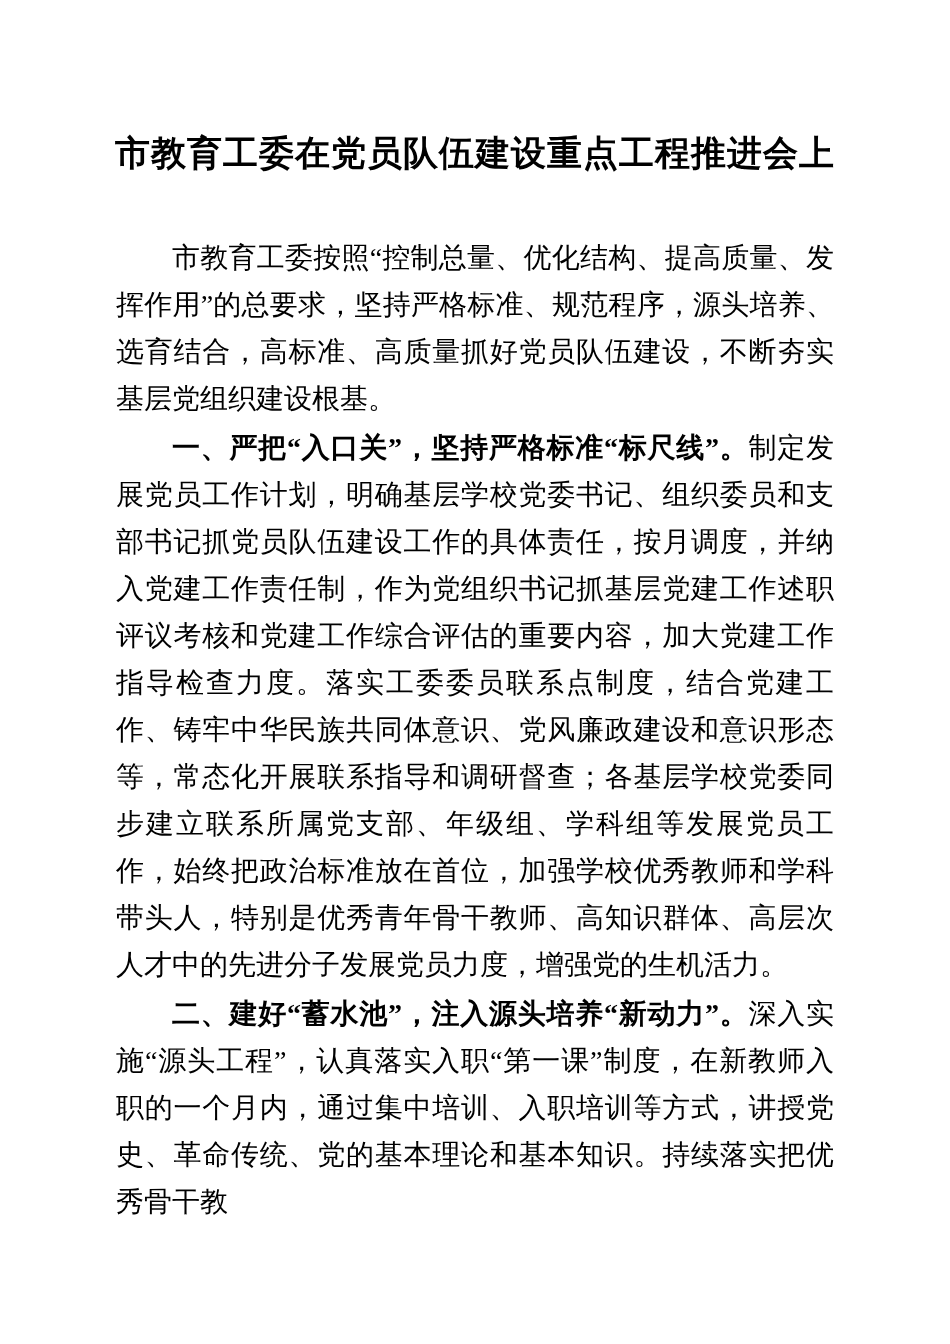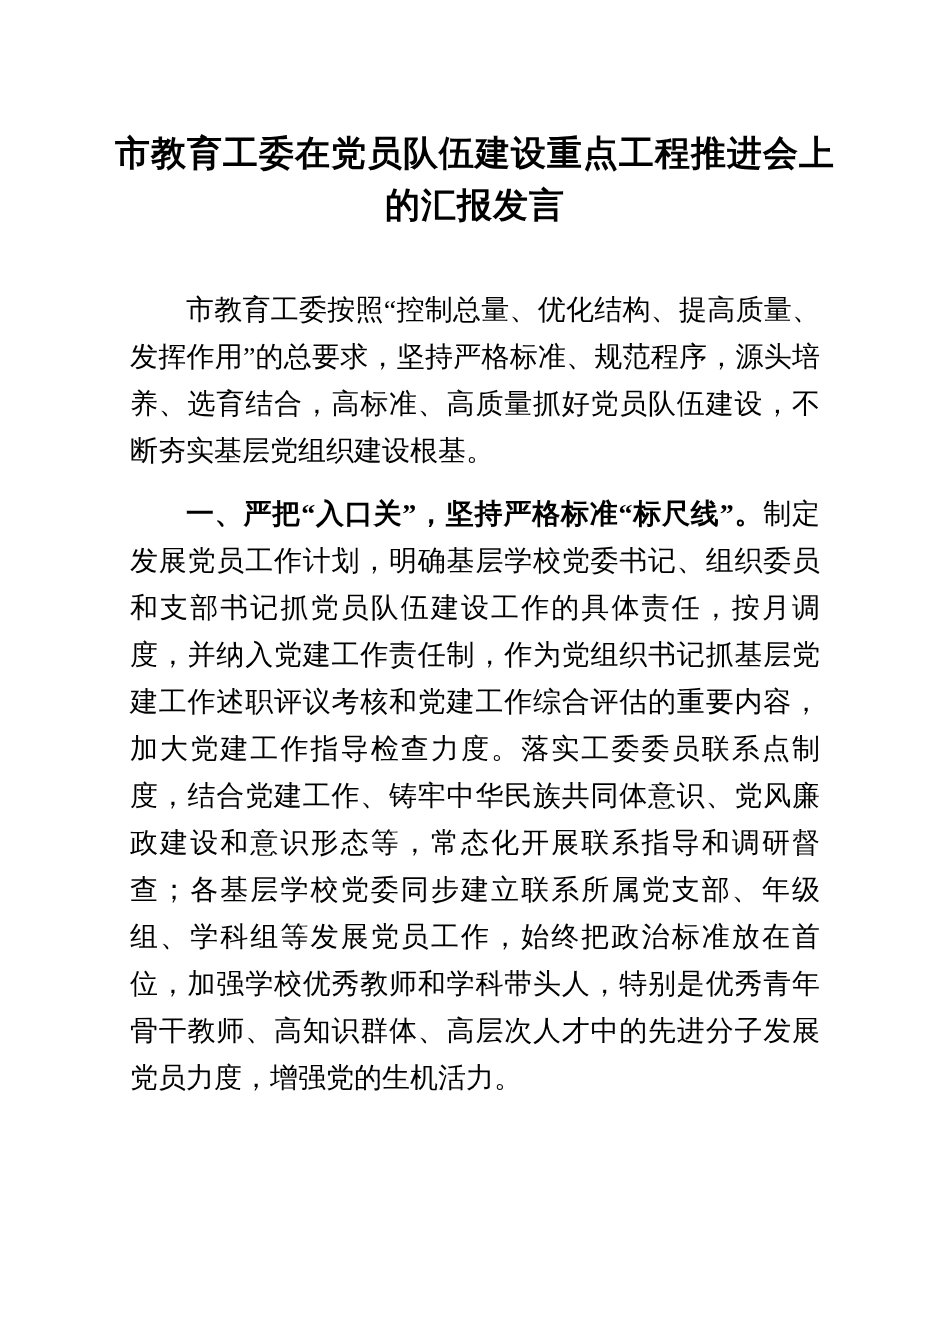--- a/index.html
+++ b/index.html
@@ -29,33 +29,34 @@
       text-align: center;
       letter-spacing: 1px;
     }
     .doc-body {
       font-size: 28px;
       line-height: 47px;
       text-align: justify;
       text-justify: inter-character;
     }
     .para {
-      margin: 16px;
+      margin: 2px;
       text-indent: 2em;
       word-break: break-all;
     }
     .para .lead {
       font-weight: bold;
     }
   </style>
 </head>
 <body>
 
 <div class="page">
-  <h1 class="doc-title"><span>市教育工委在党员队伍建设重点工程推进会上</span><br><span>的汇报发言</span></h1>
+  <h1 class="doc-title"><span>市教育工委在党员队伍建设重点工程推进会上</span><br></h1>
 
   <div class="doc-body">
     <p class="para"><span class="lead"></span><span>市教育工委按照“控制总量、优化结构、提高质量、发挥作用”的总要求，坚持严格标准、规范程序，源头培养、选育结合，高标准、高质量抓好党员队伍建设，不断夯实基层党组织建设根基。</span></p>
 
     <p class="para"><span class="lead">一、严把“入口关”，坚持严格标准“标尺线”。</span><span>制定发展党员工作计划，明确基层学校党委书记、组织委员和支部书记抓党员队伍建设工作的具体责任，按月调度，并纳入党建工作责任制，作为党组织书记抓基层党建工作述职评议考核和党建工作综合评估的重要内容，加大党建工作指导检查力度。落实工委委员联系点制度，结合党建工作、铸牢中华民族共同体意识、党风廉政建设和意识形态等，常态化开展联系指导和调研督查；各基层学校党委同步建立联系所属党支部、年级组、学科组等发展党员工作，始终把政治标准放在首位，加强学校优秀教师和学科带头人，特别是优秀青年骨干教师、高知识群体、高层次人才中的先进分子发展党员力度，增强党的生机活力。</span></p>
 
+    <p class="para"><span class="lead">二、建好“蓄水池”，注入源头培养“新动力”。</span><span>深入实施“源头工程”，认真落实入职“第一课”制度，在新教师入职的一个月内，通过集中培训、入职培训等方式，讲授党史、革命传统、党的基本理论和基本知识。持续落实把优秀骨干教</span></p>
   </div>
 </div>
 
 </body></html>

